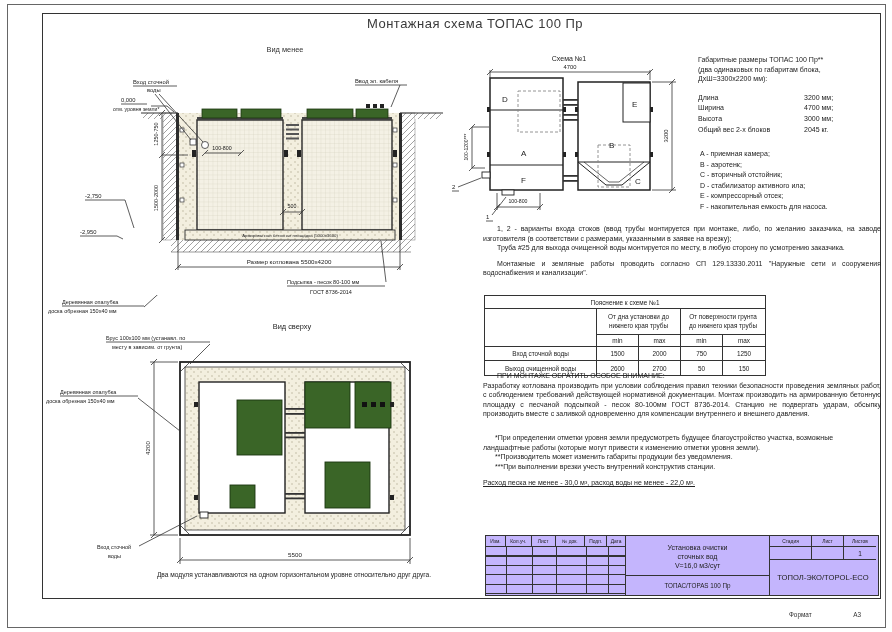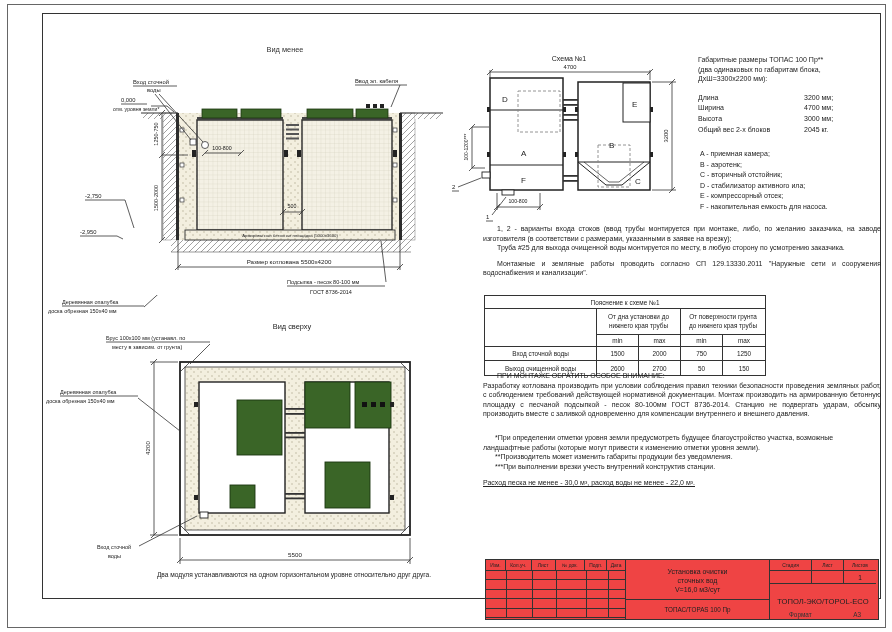--- a/index.html
+++ b/index.html
@@ -37,22 +37,22 @@
   .tbl .c:last-child{border-right:none;}
   .tbl-title{height:13px;border-bottom:1px solid #333;display:flex;align-items:center;justify-content:center;}
   .tbl .lblcol{width:112px;}
   .tbl .vcol{width:42px;}
   .tbl .gcol{width:84px;flex-direction:column;line-height:8.4px;padding:1px;}
   .tbl .mmrow .c{height:12px;}
   .tbl .grow .c{height:26px;}
   .tbl .drow .c{height:14px;}
   .tbl .drow .lblcol{justify-content:center;}
   
-  .stamp{position:absolute;left:485px;top:559px;width:394px;height:61px;border:1.6px solid #333;
-         display:flex;box-sizing:border-box;background:#ef4444;font-size:4.9px;color:#222;}
+  .stamp{position:absolute;left:485px;top:535px;width:394px;height:61px;border:1.6px solid #333;
+         display:flex;box-sizing:border-box;background:#c4b5fd;font-size:4.9px;color:#222;}
   .stamp *{box-sizing:border-box;}
   .stamp-left{width:140px;border-right:1.2px solid #333;}
   .stamp-hrow{display:flex;height:11px;}
   .stamp-hrow .hc{border-right:1px solid #333;border-bottom:1px solid #333;display:flex;
                   align-items:center;justify-content:center;white-space:nowrap;overflow:hidden;}
   .stamp-grid{height:47px;
     background-image:
       linear-gradient(#333,#333),linear-gradient(#333,#333),linear-gradient(#333,#333),
       linear-gradient(#333,#333),linear-gradient(#333,#333),
       repeating-linear-gradient(to bottom,transparent 0 8.5px,#333 8.5px 9.5px);
@@ -93,20 +93,21 @@
       <pattern id="hatchPat" width="6" height="6" patternUnits="userSpaceOnUse">
         <rect width="6" height="6" fill="#ffffff"></rect>
         <path d="M0 6 L6 0" stroke="#8a8a8a" stroke-width="0.8"></path>
       </pattern>
     </defs>
   </svg>
 
   <div class="outer-border"></div>
   <div class="frame"></div>
 
+  <div class="page-title">Монтажная схема ТОПАС 100 Пр</div>
 
   <div class="view-caption" style="left:245px;top:45px;width:80px">Вид менее</div>
 
   <svg class="abs" style="left:55px;top:62px" width="400" height="245" viewBox="0 0 400 245">
     <g>
       <rect x="123" y="51" width="222" height="127" fill="url(#dotPat)" stroke="none"></rect>
       <rect x="108" y="51" width="15" height="127" fill="url(#hatchPat)" stroke="#777" stroke-width="0.5"></rect>
       <rect x="345" y="51" width="15" height="127" fill="url(#hatchPat)" stroke="#777" stroke-width="0.5"></rect>
       <rect x="88" y="51" width="20" height="6" fill="url(#hatchPat)" stroke="none"></rect>
       <rect x="360" y="51" width="26" height="6" fill="url(#hatchPat)" stroke="none"></rect>

